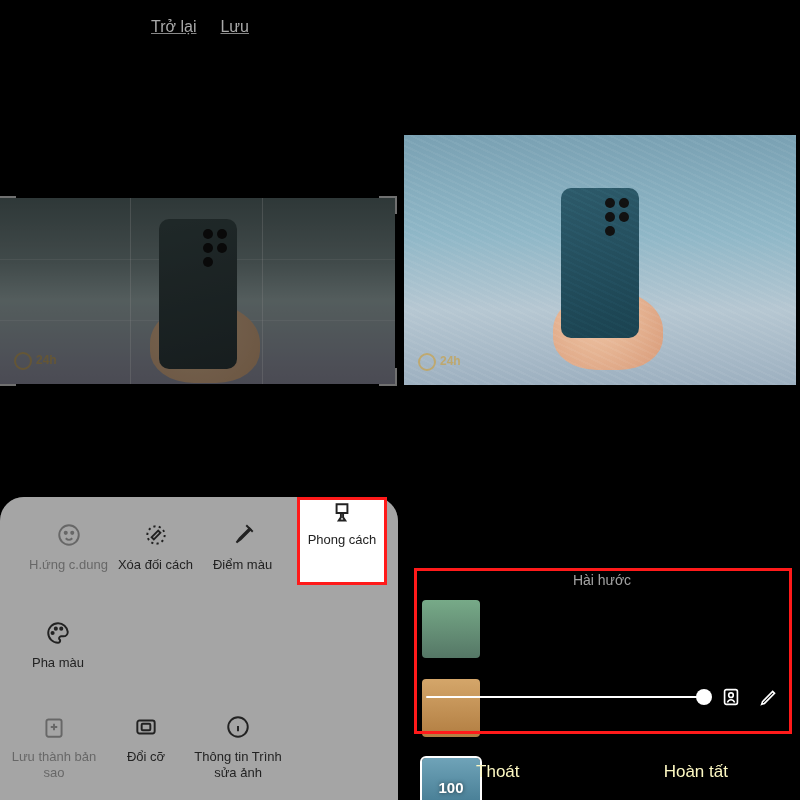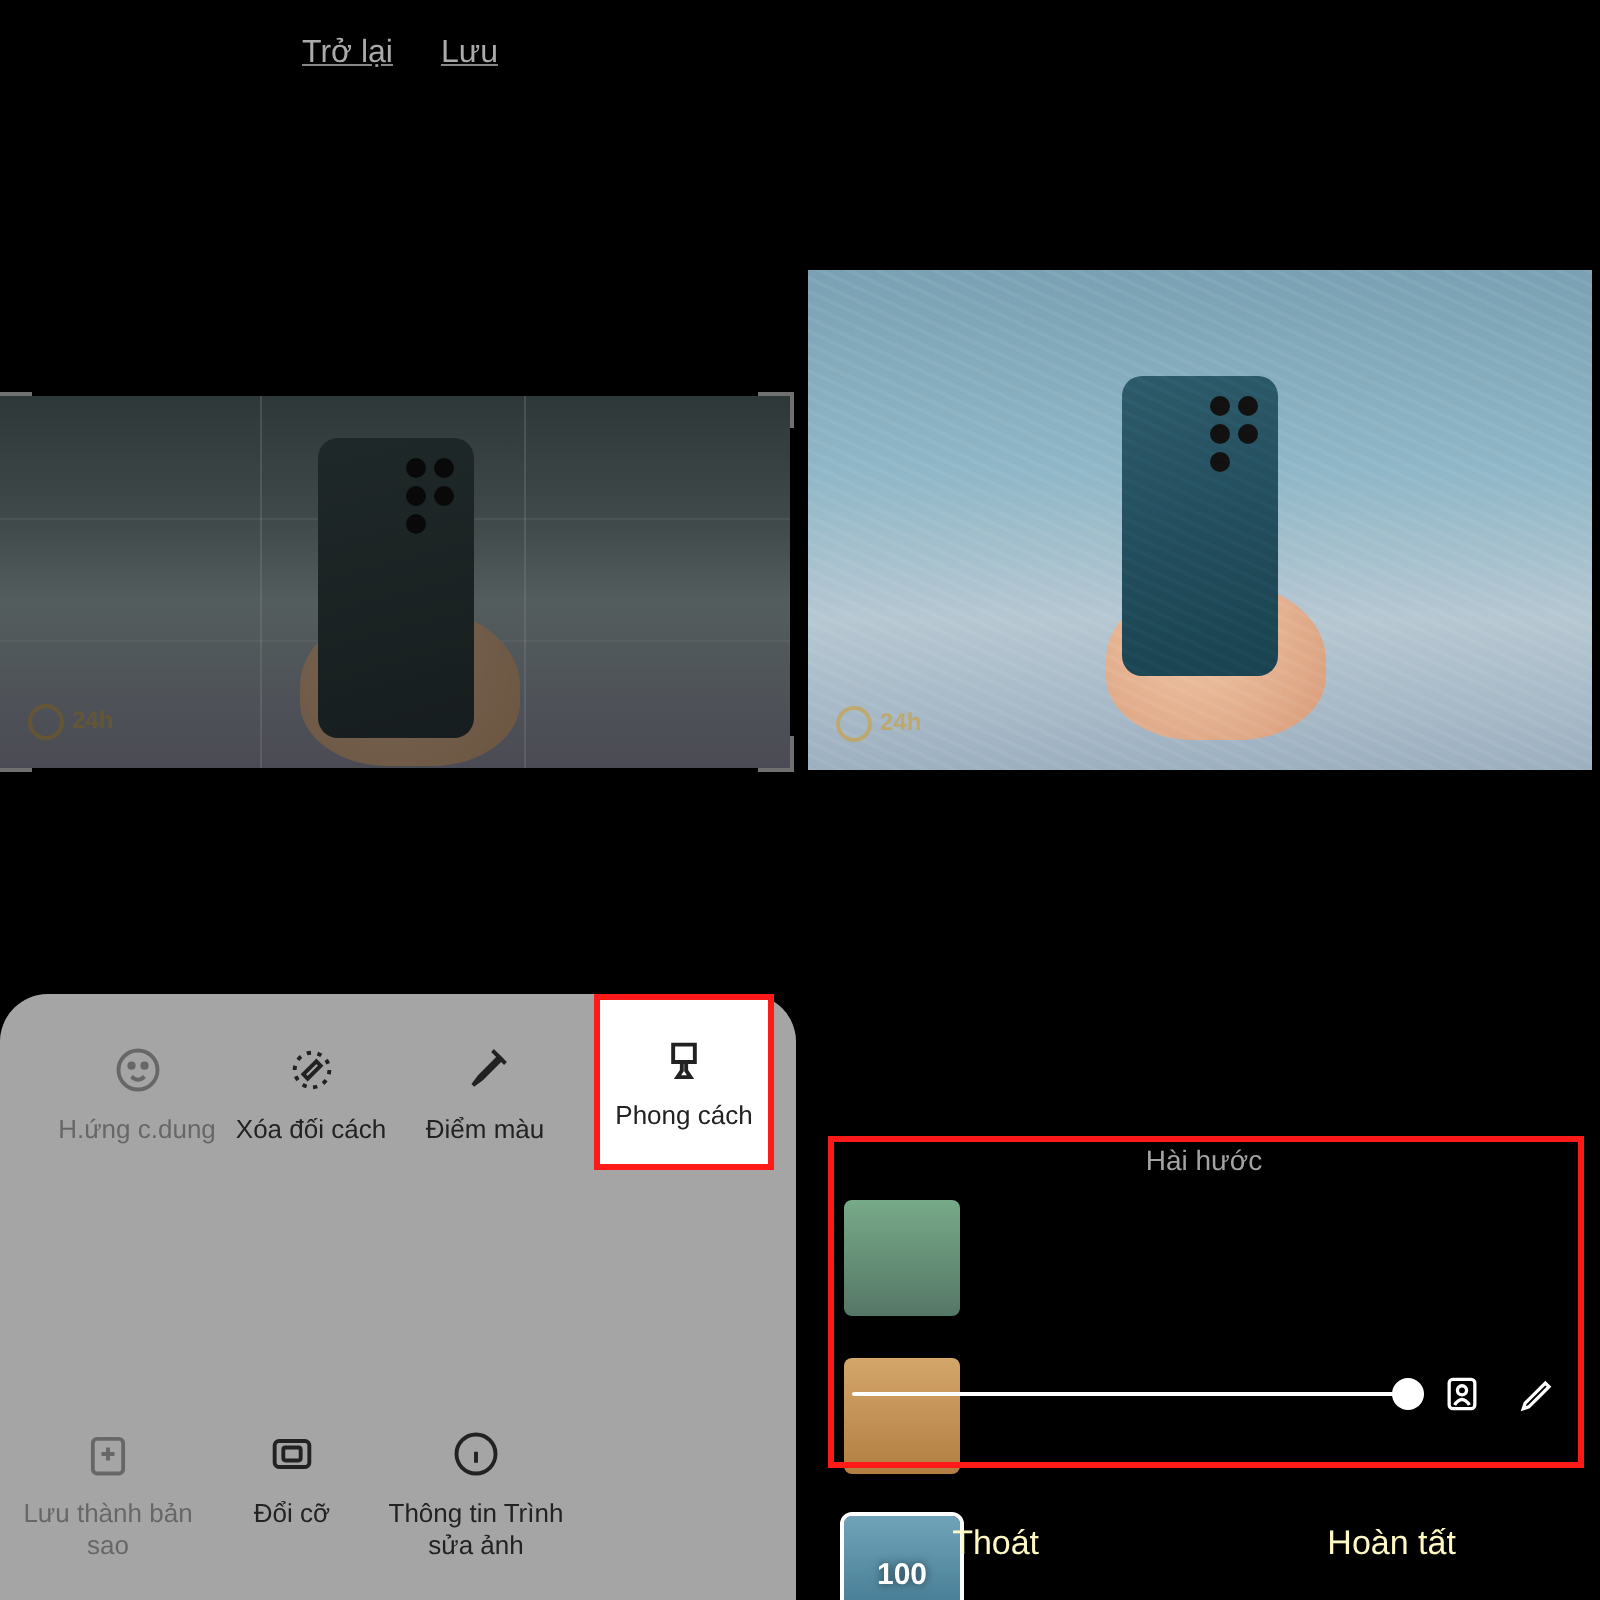--- a/index.html
+++ b/index.html
@@ -73,21 +73,21 @@
     .tool-row2 { position: absolute; top: 122px; left: 0; width: 100%; display: flex; padding: 0 8px; }
     .tool-row3 { position: absolute; top: 216px; left: 0; width: 100%; display: flex; padding: 0 8px; }
     .tool-item { width: 92px; display: flex; flex-direction: column; align-items: center; gap: 8px; font-size: 13px; color: #333; text-align: center; line-height: 1.2; }
     .tool-item.dim { color: #999; }
     .tool-item .ico { width: 28px; height: 28px; display: flex; align-items: center; justify-content: center; }
     .tool-item svg { width: 26px; height: 26px; stroke: currentColor; fill: none; stroke-width: 1.8; }
 
     .highlight-box {
       position: absolute; border: 3px solid #ff1a1a; pointer-events: none;
     }
-    .hl-style { top: 497px; left: 297px; width: 90px; height: 88px; background: #fff; z-index: 5; display: flex; flex-direction: column; align-items: center; justify-content: center; color: #222; }
+    .hl-style { top: 497px; left: 297px; width: 90px; height: 88px; background: #fff; z-index: 5; display: flex; flex-direction: column; align-items: center; justify-content: flex-start; color: #222; }
     .hl-style svg { width: 26px; height: 26px; stroke: #222; fill: none; stroke-width: 1.8; margin-bottom: 6px; }
     .hl-style span { font-size: 13px; }
 
     .hl-right-panel { top: 568px; left: 414px; width: 378px; height: 166px; }
 
     
     .style-panel {
       position: absolute; left: 404px; bottom: 0;
       width: 396px; height: 232px;
       color: #fff;
@@ -182,20 +182,33 @@
             <path d="M15 3l6 6"></path>
           </svg>
         </div>
       <span>Điểm màu</span>
     </div>
     <div class="tool-item" style="visibility:hidden">
       <div class="ico"></div>
         <span></span>
     </div>
   </div>
+  <div class="tool-row2">
+    <div class="tool-item" style="margin-left:4px">
+      <div class="ico">
+          <svg viewBox="0 0 24 24">
+            <path d="M12 3a9 9 0 100 18c1.5 0 2-1 2-2s-1-1-1-2 1-2 2-2h2a4 4 0 004-4 9 9 0 00-9-8z"></path>
+            <circle cx="7" cy="12" r="1"></circle>
+            <circle cx="10" cy="8" r="1"></circle>
+            <circle cx="15" cy="8" r="1"></circle>
+          </svg>
+        </div>
+      <span>Pha màu</span>
+    </div>
+  </div>
   <div class="tool-row3">
     <div class="tool-item dim">
       <div class="ico">
           <svg viewBox="0 0 24 24">
             <rect x="5" y="5" width="14" height="16" rx="2"></rect>
             <path d="M12 9v6m-3-3h6"></path>
           </svg>
         </div>
       <span>Lưu thành bản sao</span>
     </div>

